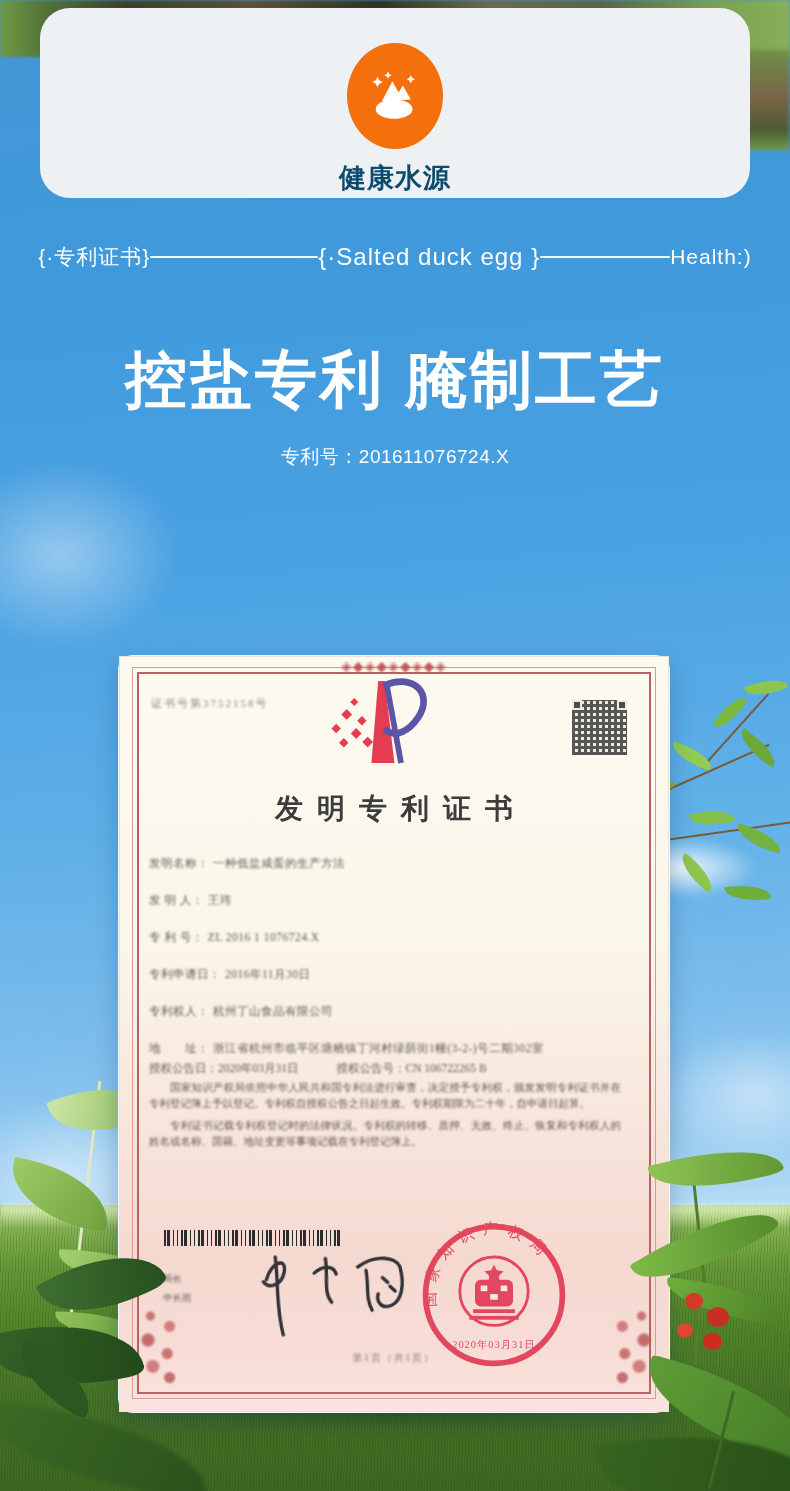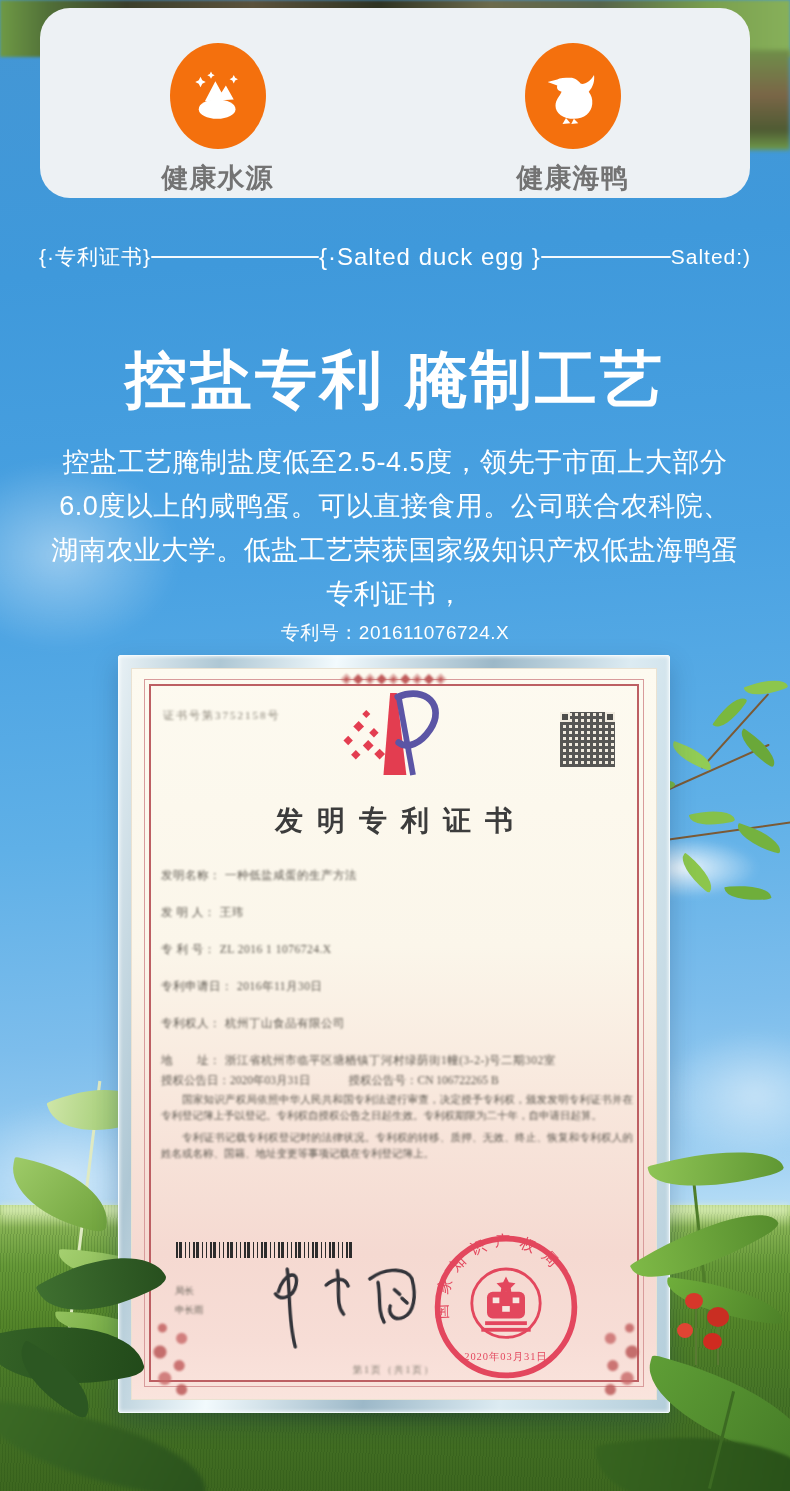--- a/index.html
+++ b/index.html
@@ -34,39 +34,39 @@
   .back-flora{z-index:3;}.front-flora{z-index:5;}
   .bloom{position:absolute;border-radius:50%;}
   
   .card{position:absolute;left:40px;top:8px;width:710px;height:190px;background:#edf1f4;
         border-radius:30px;z-index:6;display:flex;justify-content:space-around;
         align-items:flex-start;padding-top:35px;box-sizing:border-box;}
   .feature{display:flex;flex-direction:column;align-items:center;width:150px;}
   .icon-circle{width:96px;height:106px;border-radius:50%;background:#f4700d;
         display:flex;align-items:center;justify-content:center;}
   .icon-circle svg{width:56px;height:56px;fill:#ffffff;}
-  .feature-label{margin-top:11px;font-size:27px;font-weight:700;color:#737373;letter-spacing:1px;white-space:nowrap;}
+  .feature-label{margin-top:11px;font-size:27px;font-weight:700;color:#0c4a6e;letter-spacing:1px;white-space:nowrap;}
   
   .deco-row{position:absolute;left:0;top:243px;width:790px;z-index:3;display:flex;
         align-items:center;justify-content:center;padding:0 26px;box-sizing:border-box;color:#fff;}
   .deco-text{font-size:21px;letter-spacing:1px;white-space:nowrap;}
   .deco-center{font-size:24px;}
   .hline{height:2px;background:#fff;border-radius:1px;opacity:.95;}
   .hline.l1{width:168px;}.hline.l2{width:130px;}
   
   .headline{position:absolute;left:0;top:338px;width:790px;z-index:3;text-align:center;
         font-size:62px;font-weight:800;color:#fff;letter-spacing:3px;}
   .body-copy{position:absolute;left:48px;top:440px;width:694px;z-index:3;text-align:center;
         font-size:27px;line-height:1.63;color:#fff;letter-spacing:.5px;}
   .patent-line{margin-top:2px;font-size:19px;color:#fff;}
   
   .cert-shadow{position:absolute;left:130px;top:1392px;width:530px;height:34px;z-index:3;
         background:radial-gradient(closest-side,rgba(15,40,8,.4),rgba(15,40,8,0));filter:blur(6px);}
   .cert{position:absolute;left:118px;top:655px;width:552px;height:758px;z-index:4;
-        padding:12px;box-sizing:border-box;border-radius:2px;border:1px solid #f2fafd;
+        box-sizing:border-box;border-radius:14px;border:1px solid #f2fafd;
         background:linear-gradient(100deg,#e8f1f5 0%,#aec7d4 15%,#f2fafd 32%,#9cb8c8 55%,#dcebf2 75%,#b3cdda 100%);
         box-shadow:0 10px 25px rgba(20,50,90,.28), inset 0 0 4px #ffffff;}
   .paper{position:relative;width:100%;height:100%;overflow:hidden;
         font-family:"Liberation Serif","DejaVu Serif",serif;
         background:linear-gradient(180deg,#fdfaf0 0%,#fbf6ea 38%,#f8e8dd 58%,#f5d9d1 80%,#f7ddd6 92%,#fae4dd 100%);
         box-shadow:inset 0 0 0 1px #eae2d2;}
   .rb-outer{position:absolute;inset:11px 13px 13px 13px;border:1px solid #d89b9b;pointer-events:none;}
   .rb-inner{position:absolute;inset:16px 18px 18px 18px;border:2px solid #bd5f63;pointer-events:none;}
   .orn-top{position:absolute;left:0;top:2px;width:100%;text-align:center;font-size:14px;
         color:#bf5858;letter-spacing:1px;filter:blur(1px);}
@@ -277,39 +277,28 @@
         <svg viewBox="0 0 64 64">
           <path d="M17 38 L29 15 L36 28 L41 20 L50 36 Z"></path>
           <path d="M12 10 l2 4 4 2 -4 2 -2 4 -2 -4 -4 -2 4 -2 Z"></path>
           <path d="M50 8 l1.6 3.2 3.2 1.6 -3.2 1.6 -1.6 3.2 -1.6 -3.2 -3.2 -1.6 3.2 -1.6 Z"></path>
           <path d="M24 4 l1.4 2.8 2.8 1.4 -2.8 1.4 -1.4 2.8 -1.4 -2.8 -2.8 -1.4 2.8 -1.4 Z"></path>
           <ellipse cx="31" cy="47" rx="21" ry="11"></ellipse>
         </svg>
       </div>
       <div class="feature-label">健康水源</div>
     </div>
-    <div class="feature">
-      <div class="icon-circle">
-        <svg viewBox="0 0 64 64">
-          <path d="M14 13 L3 16 L14 20 C13 24 15 26 19 27 C17 32 12 36 12 43 C12 52 21 58 33 58 C45 58 53 51 54 41 C54.5 35 53 31 50 27 C55 22 57 14 56 8 C52 15 46 19 41 18 C38 14 34 11 29 11 C22 11 17 11 14 13 Z"></path>
-          <path d="M24 57 L20 64 L29 63 Z"></path>
-          <path d="M33 58 L30 64 L38 63 Z"></path>
-        </svg>
-      </div>
-      <div class="feature-label">健康海鸭</div>
-    </div>
   </div>
 
   <div class="deco-row">
     <span class="deco-text">{·专利证书}</span>
     <span class="hline l1"></span>
     <span class="deco-text deco-center">{·Salted duck egg }</span>
     <span class="hline l2"></span>
-    <span class="deco-text">Salted:)</span>
+    <span class="deco-text">Health:)</span>
   </div>
 
   <div class="headline">控盐专利 腌制工艺</div>
   <div class="body-copy">
-    <span>控盐工艺腌制盐度低至2.5-4.5度，领先于市面上大部分6.0度以上的咸鸭蛋。可以直接食用。公司联合农科院、湖南农业大学。低盐工艺荣获国家级知识产权低盐海鸭蛋专利证书，</span>
     <div class="patent-line">专利号：201611076724.X</div>
   </div>
 
 </div>
 
 </body></html>

